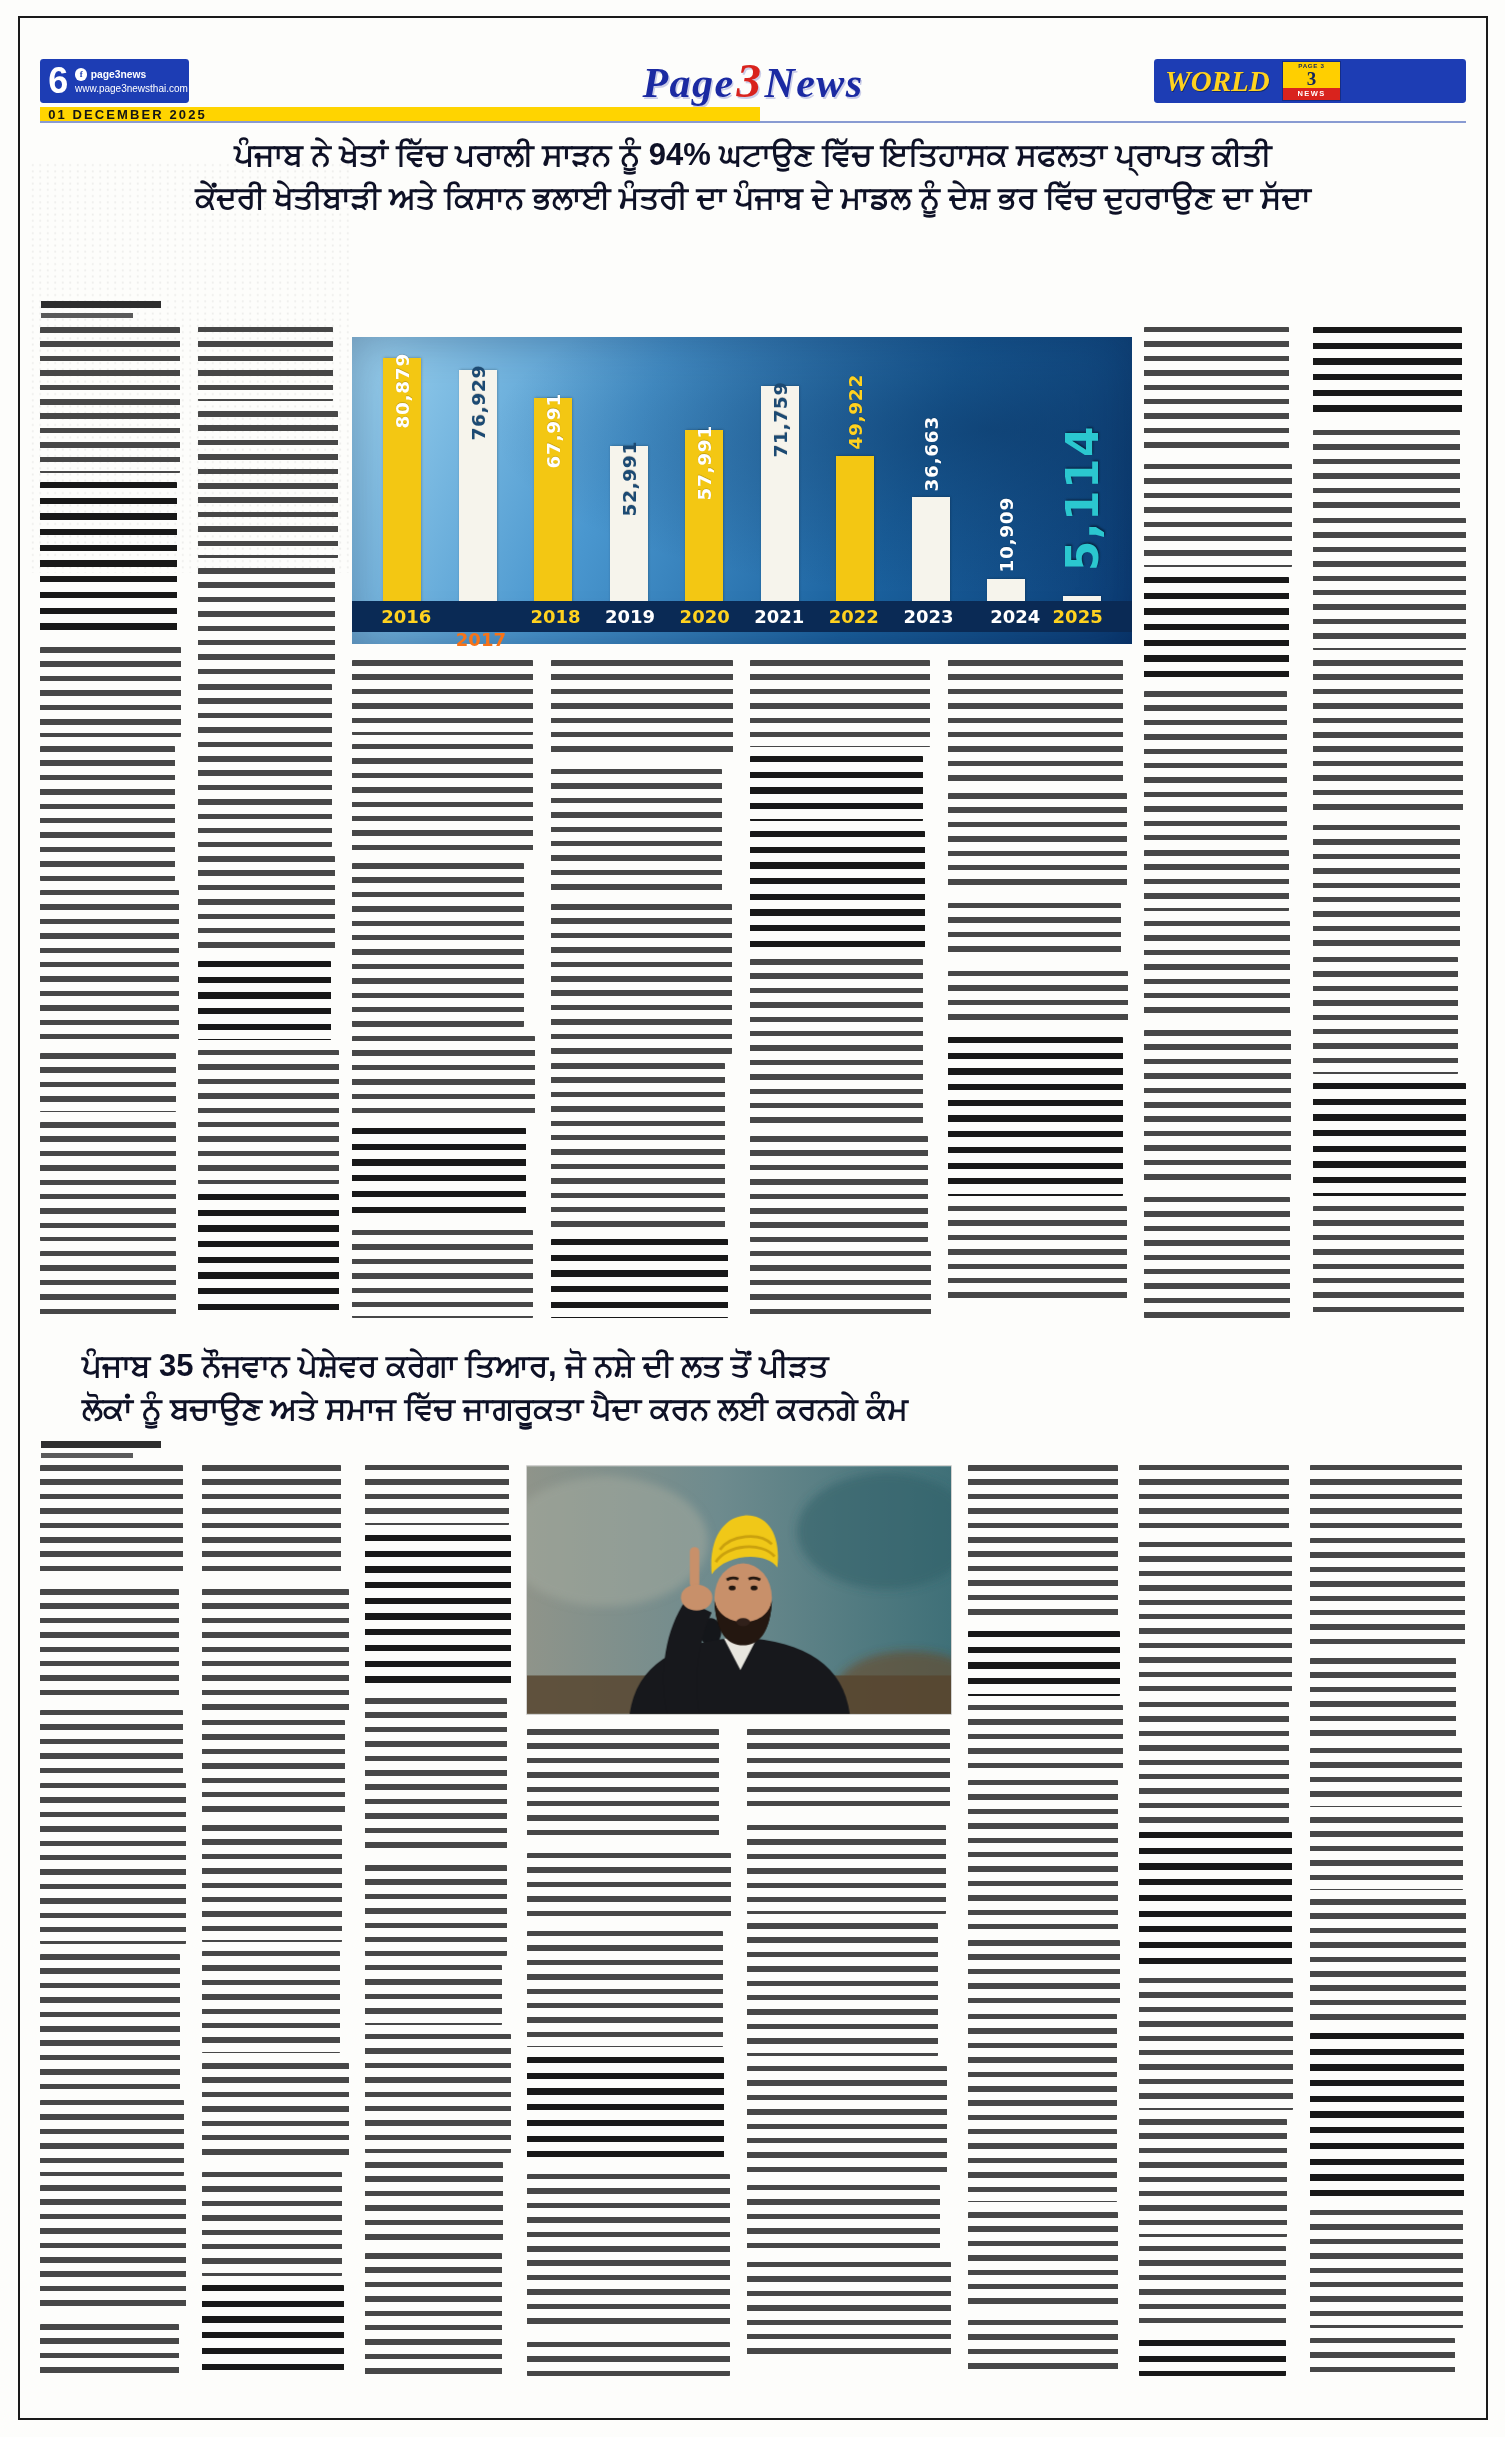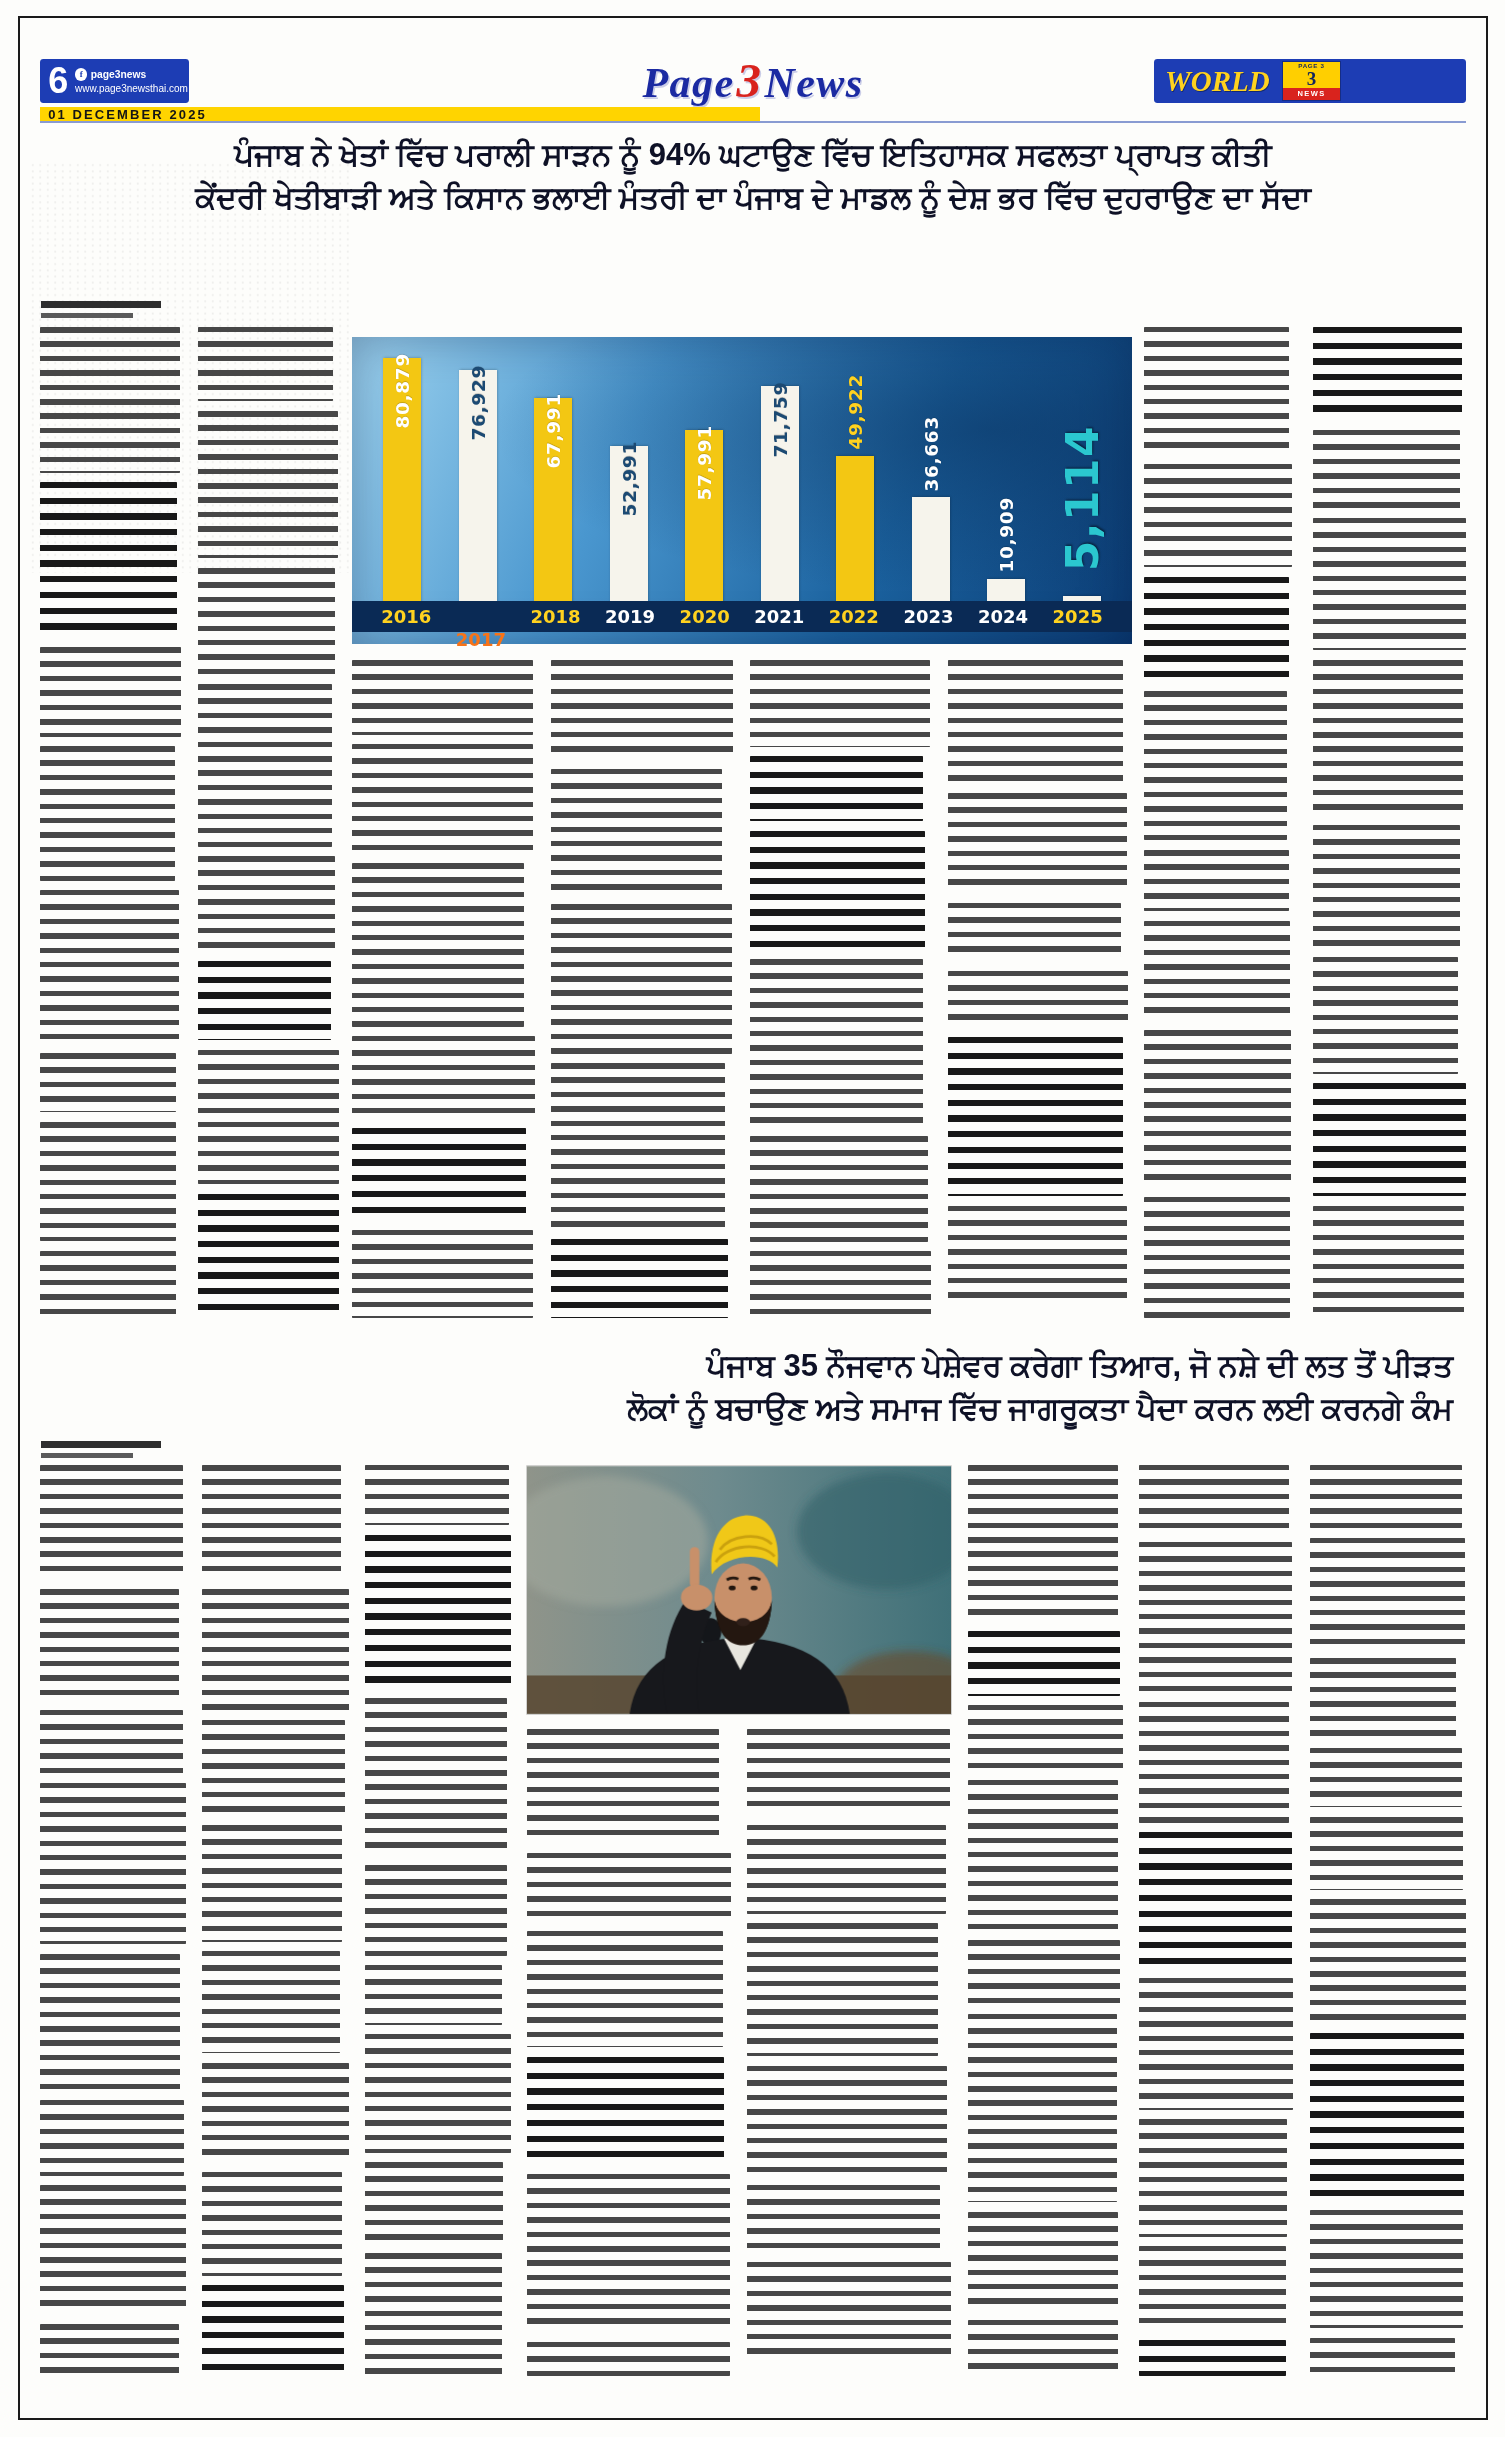--- a/index.html
+++ b/index.html
@@ -45,21 +45,21 @@
   .date-strip { position:absolute; left:40px; top:107px; width:720px; height:14.4px;
     background:#ffd400; display:flex; align-items:center; padding-left:8.2px; }
   .date-strip span { font-size:13px; font-weight:800; letter-spacing:2.1px; color:#151515; }
   .hdr-rule { position:absolute; left:40px; top:121px; width:1426px; height:2.1px;
     background:#2a4ab0; opacity:.55; }
 
   
   .h1-wrap { position:absolute; left:48px; top:133px; width:1410px; text-align:center;
     color:#0e1126; font-weight:800; }
   .h1-line { font-size:31px; line-height:1.4; white-space:nowrap; }
-  .h2-wrap { position:absolute; left:71px; top:1344px; width:1382px; text-align:right;
+  .h2-wrap { position:absolute; left:82px; top:1344px; width:1382px; text-align:left;
     color:#0e1126; font-weight:800; }
   .h2-line { font-size:31px; line-height:1.4; white-space:nowrap; }
 
   .byline { position:absolute; }
   .byline1 { left:41px; top:301px; }
   .byline2 { left:41px; top:1441px; }
   .bbar { background:#2e2e2e; height:6.8px; margin-bottom:4.8px; }
   .bbar.b1 { width:120px; }
   .bbar.b2 { width:92px; height:5.5px; background:#5a5a5a; }
 
@@ -200,21 +200,21 @@
     </div>
   <div class="chart-years" id="chart-years">
       <div class="year" style="color: rgb(255, 210, 31);">2016</div>
       <div class="year" style="color: #f97316; margin-top: 47px;">2017</div>
       <div class="year" style="color: rgb(255, 210, 31);">2018</div>
       <div class="year" style="color: rgb(255, 255, 255);">2019</div>
       <div class="year" style="color: rgb(255, 210, 31);">2020</div>
       <div class="year" style="color: rgb(255, 255, 255);">2021</div>
       <div class="year" style="color: rgb(255, 210, 31);">2022</div>
       <div class="year" style="color: rgb(255, 255, 255);">2023</div>
-      <div class="year" style="color: rgb(255, 255, 255);">2024</div>
+      <div class="year" style="color: rgb(255, 255, 255); text-align: right;">2024</div>
       <div class="year" style="color: rgb(255, 210, 31);">2025</div>
     </div>
 </div>
 
 <div class="greek-block a1-left">
     <div class="gcol">
       <div class="gpar" style="height: 147px; width: 97.8406%;"></div>
       <div class="gpar dark" style="height: 157px; width: 95.9757%;"></div>
       <div class="gpar" style="height: 90px; width: 98.3023%;"></div>
       <div class="gpar" style="height: 136px; width: 94.2888%;"></div>

